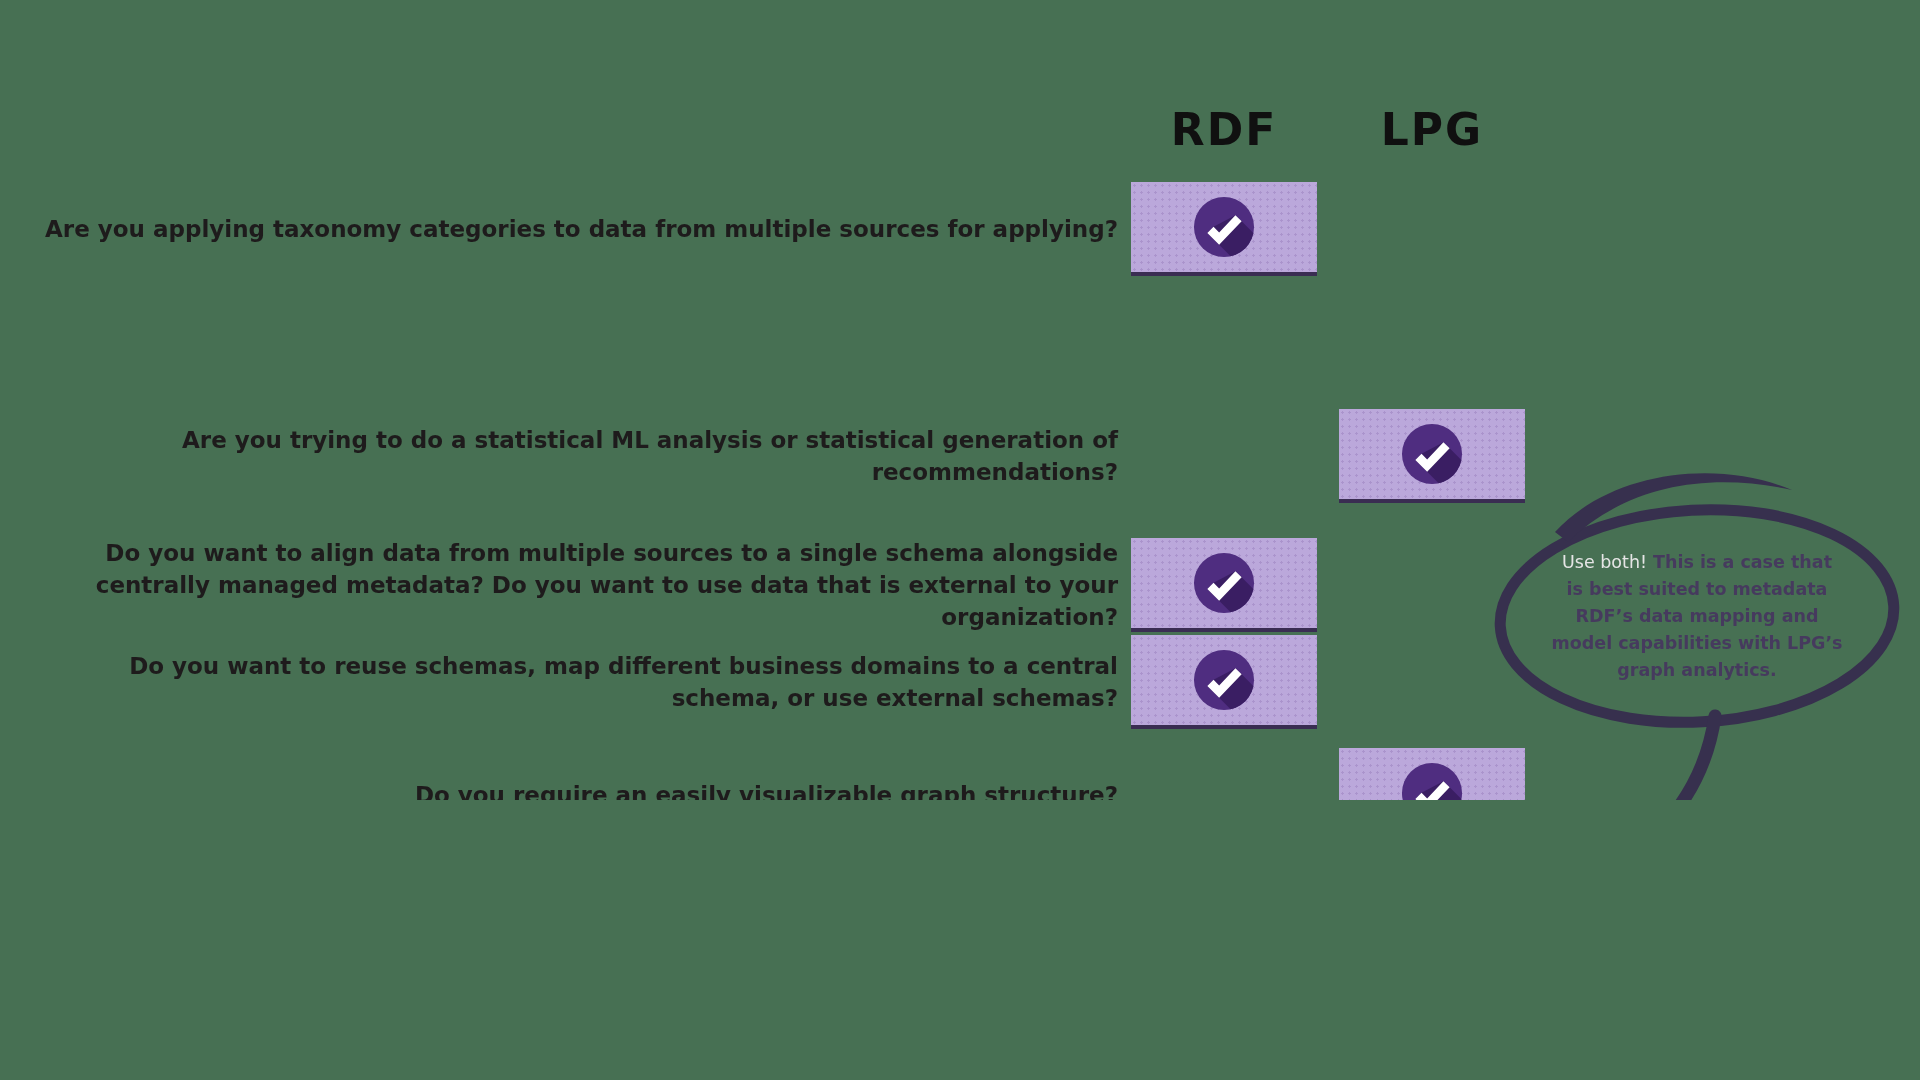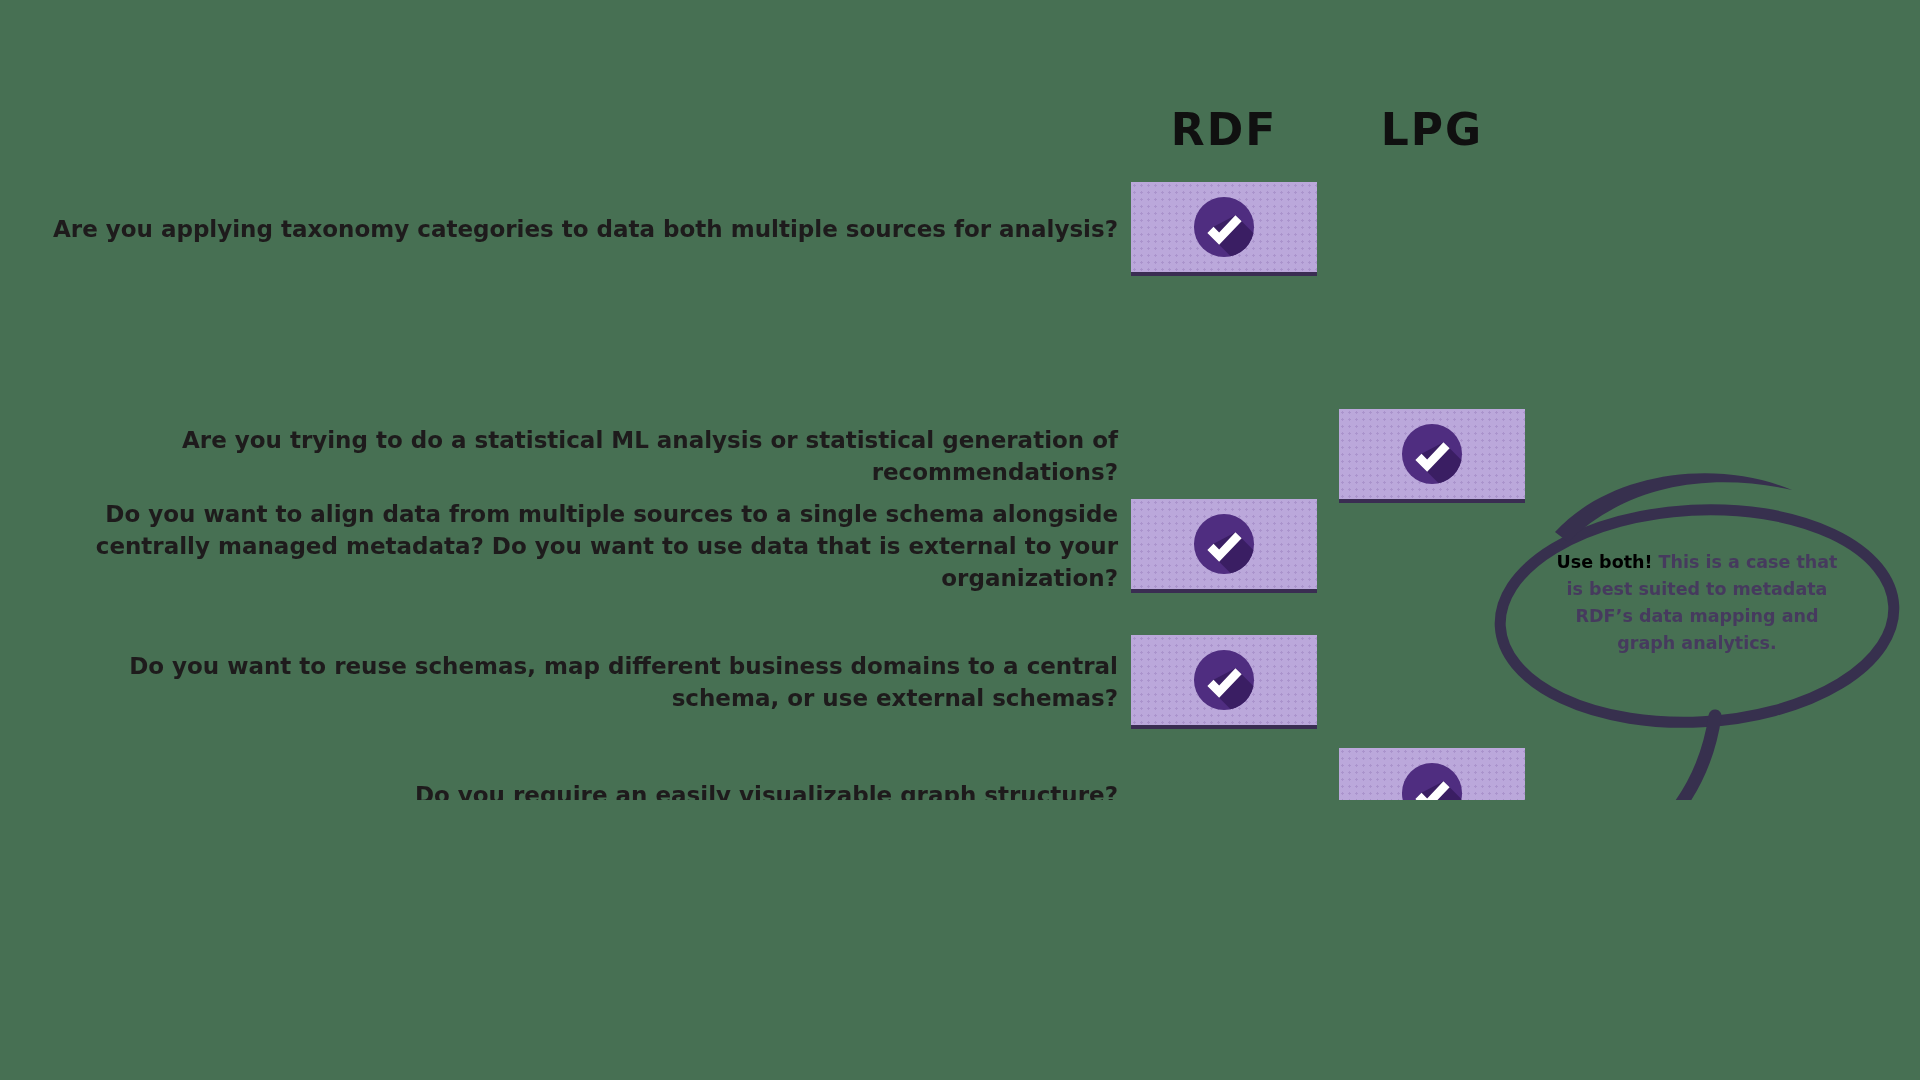--- a/index.html
+++ b/index.html
@@ -30,21 +30,21 @@
     display:flex;align-items:center;justify-content:center;
   }
   .cell.rdf{left:1131px;}
   .cell.lpg{left:1339px;}
   .check{width:62px;height:62px;display:block;}
   .bubble-art{position:absolute;left:1460px;top:400px;width:460px;height:580px;}
   .bubble-text{
     position:absolute;left:1537px;top:549px;width:320px;
     text-align:center;font-size:17.5px;line-height:27px;font-weight:700;color:#463a5e;
   }
-  .bubble-text .hl{color:#000000;font-weight:700;}
+  .bubble-text .hl{color:#e5e5e5;font-weight:400;}
 </style>
 </head>
 <body>
 
 <svg width="0" height="0" style="position:absolute" aria-hidden="true">
   <defs>
     <clipPath id="ccl">
         <circle cx="32" cy="32" r="31"></circle>
       </clipPath>
     <g id="check-glyph">
@@ -54,41 +54,41 @@
     </g>
   </defs>
 </svg>
 
 <div id="canvas">
 
   <div class="col-header" id="hdr-rdf">RDF</div>
   <div class="col-header" id="hdr-lpg">LPG</div>
 
   <div class="row" style="top:182px">
-    <div class="q">Are you applying taxonomy categories to data both multiple sources for analysis?</div>
+    <div class="q">Are you applying taxonomy categories to data from multiple sources for applying?</div>
     <div class="cell rdf">
         <svg class="check" viewBox="0 0 64 64">
           <use href="#check-glyph"></use>
         </svg>
       </div>
 
   </div>
 
 
   <div class="row" style="top:409px">
     <div class="q">Are you trying to do a statistical ML analysis or statistical generation of recommendations?</div>
 
     <div class="cell lpg">
         <svg class="check" viewBox="0 0 64 64">
           <use href="#check-glyph"></use>
         </svg>
       </div>
   </div>
 
-  <div class="row" style="top:499px">
+  <div class="row" style="top:538px">
     <div class="q">Do you want to align data from multiple sources to a single schema alongside centrally managed metadata? Do you want to use data that is external to your organization?</div>
     <div class="cell rdf">
         <svg class="check" viewBox="0 0 64 64">
           <use href="#check-glyph"></use>
         </svg>
       </div>
 
   </div>
 
   <div class="row" style="top:635px">
@@ -116,16 +116,17 @@
     <ellipse cx="237" cy="216" rx="197" ry="106" transform="rotate(-3 237 216)" fill="none" stroke="#37304e" stroke-width="11"></ellipse>
     <path d="M 95 132 C 150 72, 255 58, 332 90 C 250 72, 168 84, 108 142 Z" fill="#37304e"></path>
     <path d="M 255 316 C 245 385, 205 448, 105 494" fill="none" stroke="#37304e" stroke-width="13" stroke-linecap="round"></path>
     <path d="M 120 458 L 88 500 L 150 504" fill="none" stroke="#37304e" stroke-width="13" stroke-linecap="round" stroke-linejoin="round"></path>
   </svg>
 
   <div class="bubble-text">
     <div><span class="hl">Use both!</span><span> This is a case that</span></div>
     <div>is best suited to metadata</div>
     <div>RDF’s data mapping and</div>
+    <div>model capabilities with LPG’s</div>
     <div>graph analytics.</div>
   </div>
 
 </div>
 
 </body></html>

